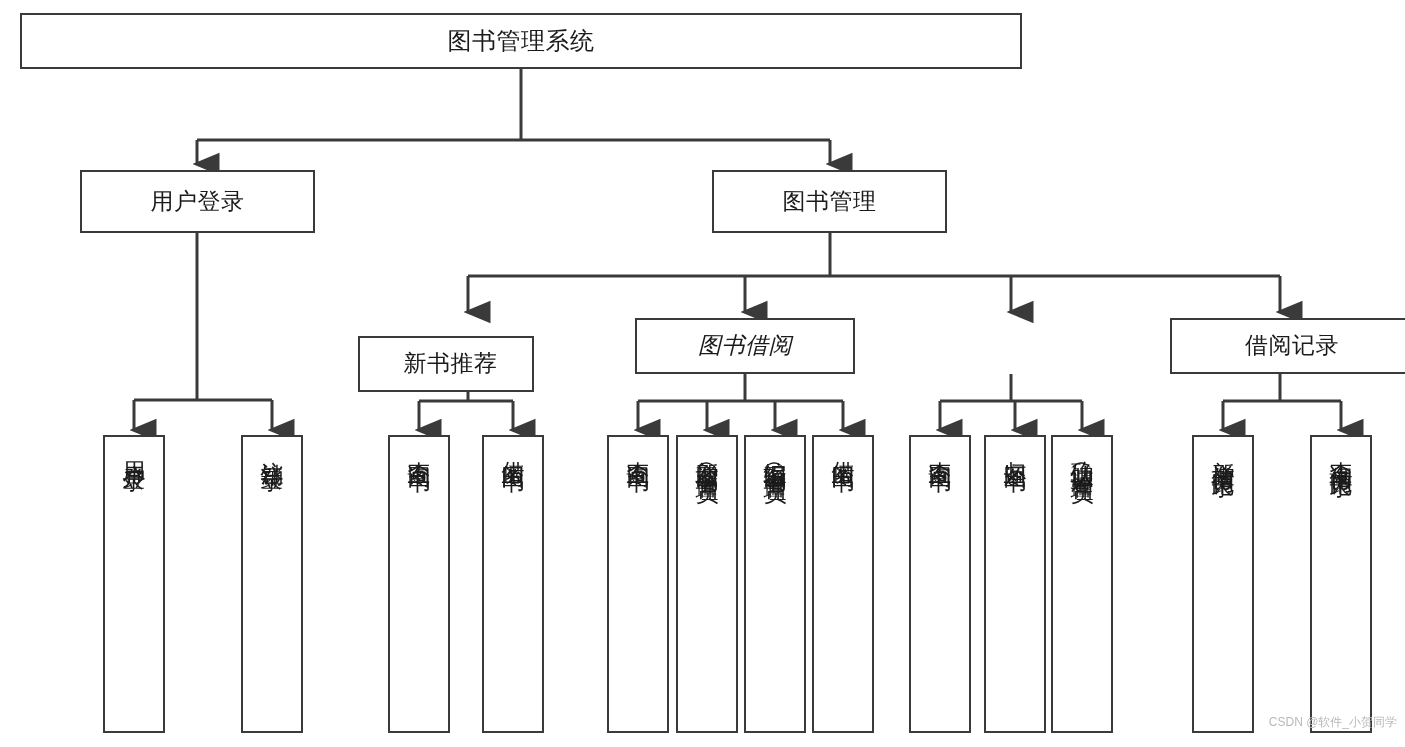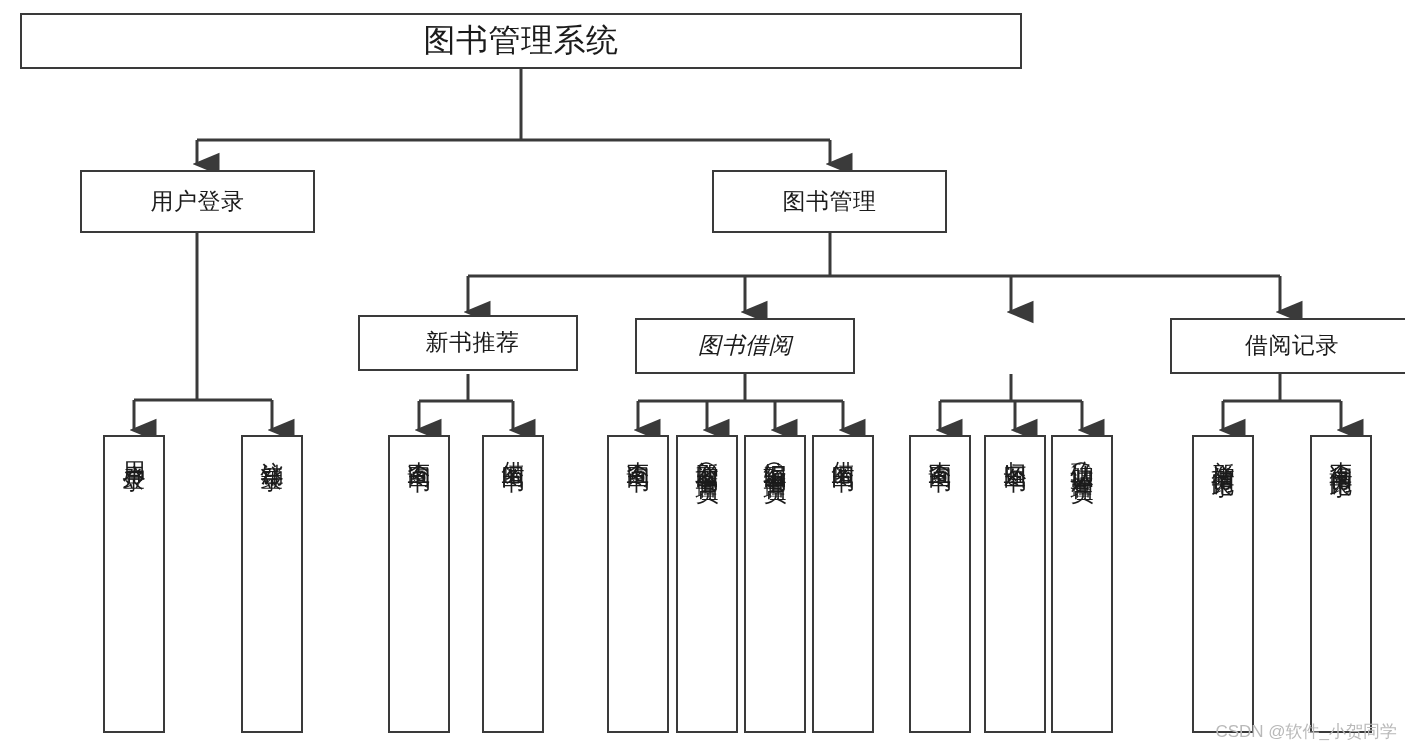--- a/index.html
+++ b/index.html
@@ -38,39 +38,39 @@
     color: #1b1b1b;
     letter-spacing: 0.5px;
     white-space: nowrap;
     text-align: center;
     line-height: 1.18;
   }
   .node.horizontal .node-label {
     font-size: 23px;
   }
   .node.root .node-label {
-    font-size: 32px;
+    font-size: 24px;
   }
   .node.vertical {
     align-items: flex-start;
     justify-content: center;
     padding-top: 0;
   }
   .node.vertical .node-label {
     writing-mode: vertical-rl;
     text-orientation: upright;
     font-size: 23px;
     letter-spacing: 3px;
     margin-top: 6px;
   }
   .watermark {
     position: absolute;
     right: 8px;
-    bottom: 4px;
-    font-size: 17px;
+    bottom: 16px;
+    font-size: 12px;
     color: #b9b9b9;
     z-index: 5;
     white-space: nowrap;
   }
 </style>
 </head>
 <body>
 
 <div id="canvas">
 
@@ -131,21 +131,21 @@
   </div>
 
   <div class="node horizontal" style="left:80px; top:170px; width:235px; height:63px;">
     <span class="node-label">用户登录</span>
   </div>
 
   <div class="node horizontal" style="left:712px; top:170px; width:235px; height:63px;">
     <span class="node-label">图书管理</span>
   </div>
 
-  <div class="node horizontal" style="left:358px; top:315px; width:220px; height:56px;padding-left:9px;">
+  <div class="node horizontal" style="left:358px; top:336px; width:176px; height:56px;padding-left:9px;">
     <span class="node-label">新书推荐</span>
   </div>
 
   <div class="node horizontal" style="left:635px; top:318px; width:220px; height:56px;font-style:italic;">
     <span class="node-label">图书借阅</span>
   </div>
 
 
   <div class="node horizontal" style="left:1170px; top:318px; width:244px; height:56px;">
     <span class="node-label">借阅记录</span>

